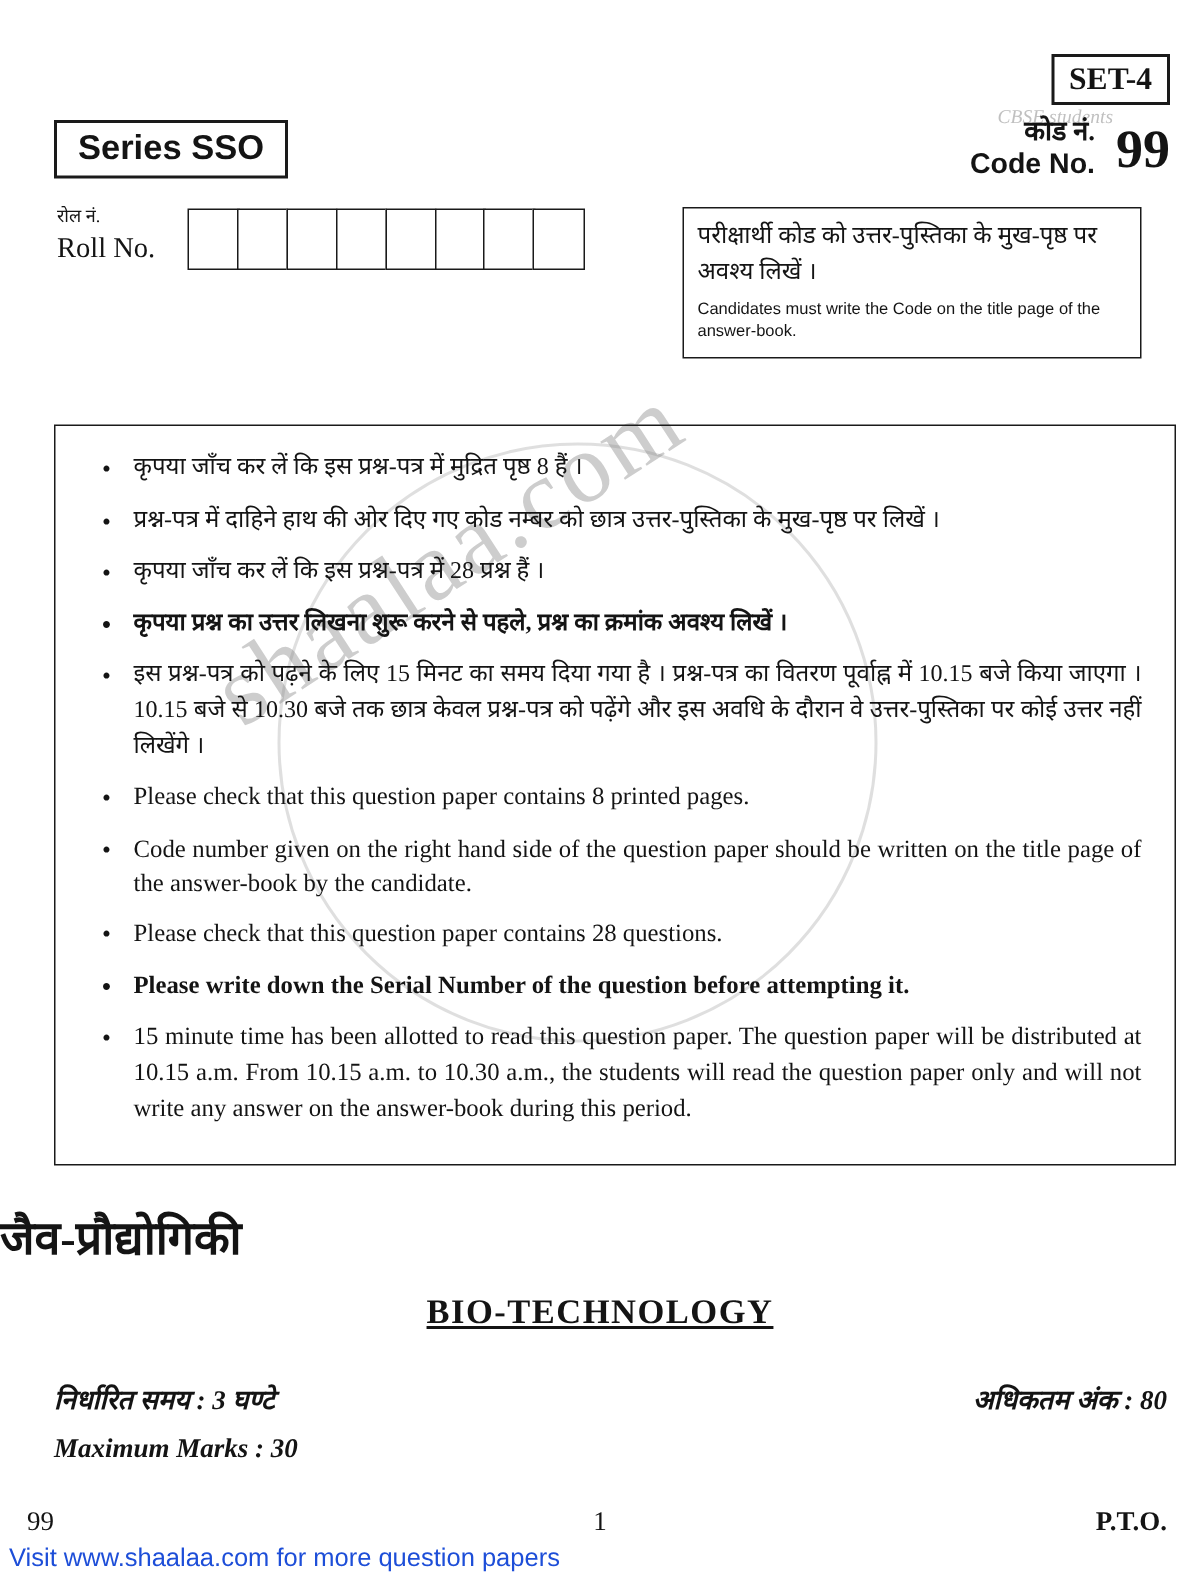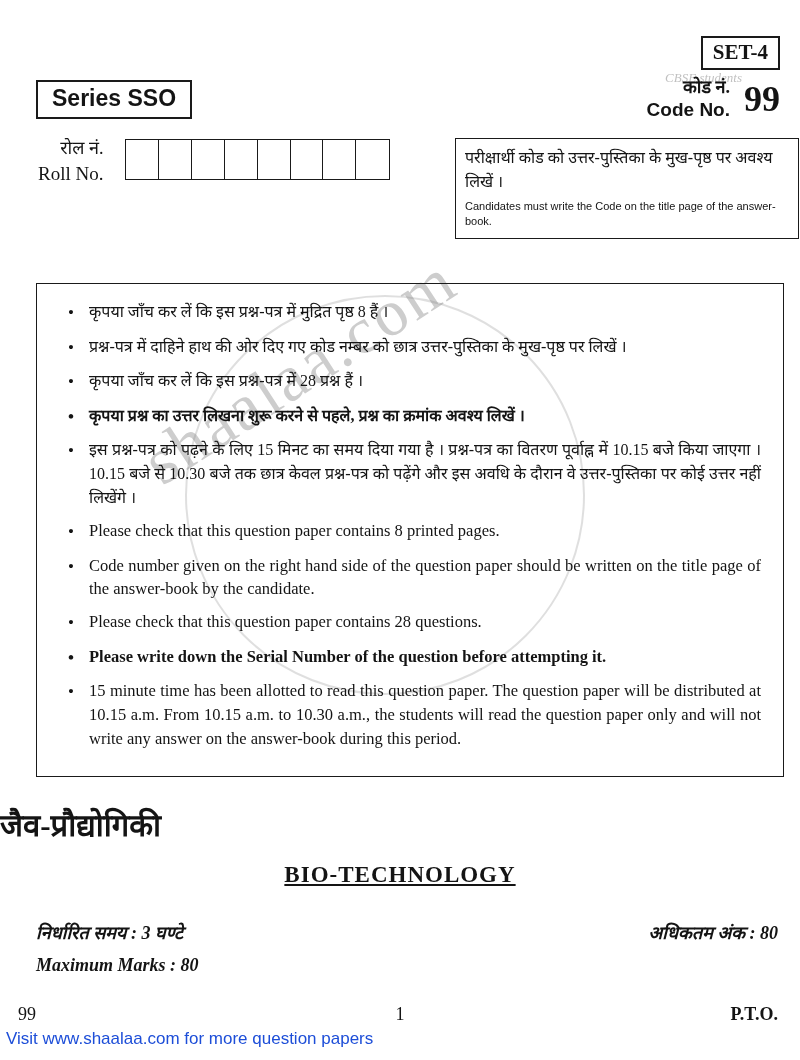--- a/index.html
+++ b/index.html
@@ -56,34 +56,34 @@
     position:absolute; top:76px; right:20px;
     display:flex; align-items:center; gap:14px;
   }
   .code-labels { text-align:right; }
   .code-hindi { font-weight:bold; font-size:18px; line-height:1.25; }
   .code-eng { font-weight:bold; font-size:19px; font-family:"Liberation Sans", sans-serif; line-height:1.2; }
   .code-num { font-weight:bold; font-size:36px; }
 
   
   .roll-labels { position:absolute; left:38px; top:136px; }
-  .roll-hindi { font-size:18px; line-height:1.4;text-align:right; }
+  .roll-hindi { font-size:12px; line-height:1.4; }
   .roll-eng { font-size:19px; line-height:1.35; }
   .roll-cells { position:absolute; left:125px; top:139px; display:flex; }
   .roll-cell {
     width:34.5px; height:41px;
     border:1.6px solid #1a1a1a;
     margin-left:-1.6px;
     background:#fff;
   }
   .roll-cell:first-child { margin-left:0; }
 
   
   .notice-box {
-    position:absolute; left:455px; top:138px; width:344px;
+    position:absolute; left:455px; top:138px; width:306px;
     border:1.6px solid #1a1a1a;
     padding:7px 9px 8px 9px;
   }
   .notice-hindi { font-size:16px; line-height:1.5; }
   .notice-eng {
     font-family:"Liberation Sans", sans-serif;
     font-size:11px; line-height:1.4; margin-top:5px;
   }
 
   
@@ -214,21 +214,21 @@
   </div>
 
   <div class="title-hindi">जैव-प्रौद्योगिकी</div>
   <div class="title-eng">BIO-TECHNOLOGY</div>
 
   <div class="meta-row meta-hindi">
     <span>निर्धारित समय : 3 घण्टे</span>
     <span>अधिकतम अंक : 80</span>
   </div>
   <div class="meta-row meta-eng">
-    <span>Maximum Marks : 80</span>
+    <span>Maximum Marks : 30</span>
   </div>
 
   <div class="footer-code">99</div>
   <div class="footer-page">1</div>
   <div class="footer-pto">P.T.O.</div>
   <div class="site-note">Visit www.shaalaa.com for more question papers</div>
 
 </div>
 
 </body></html>

